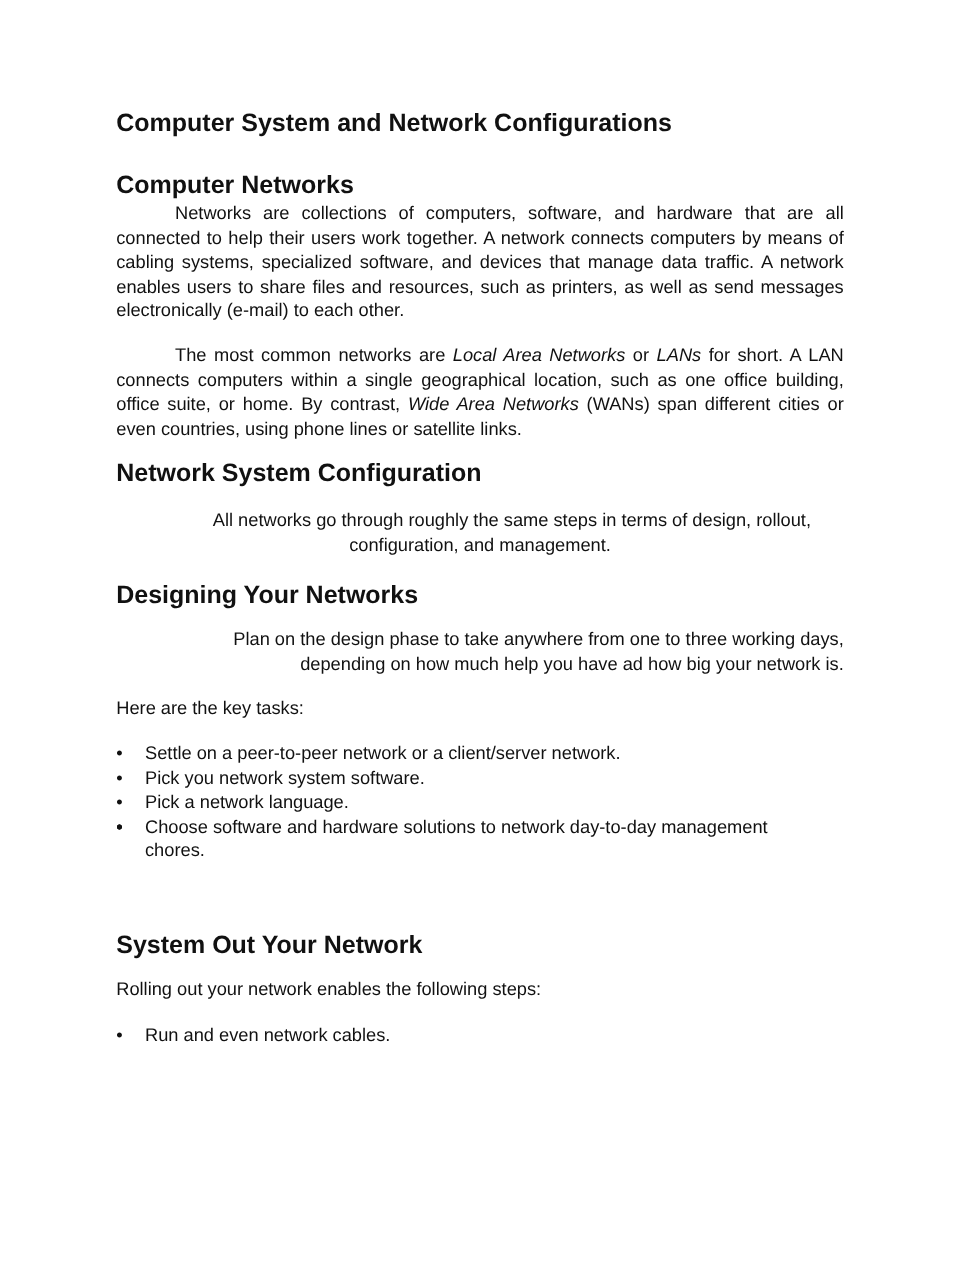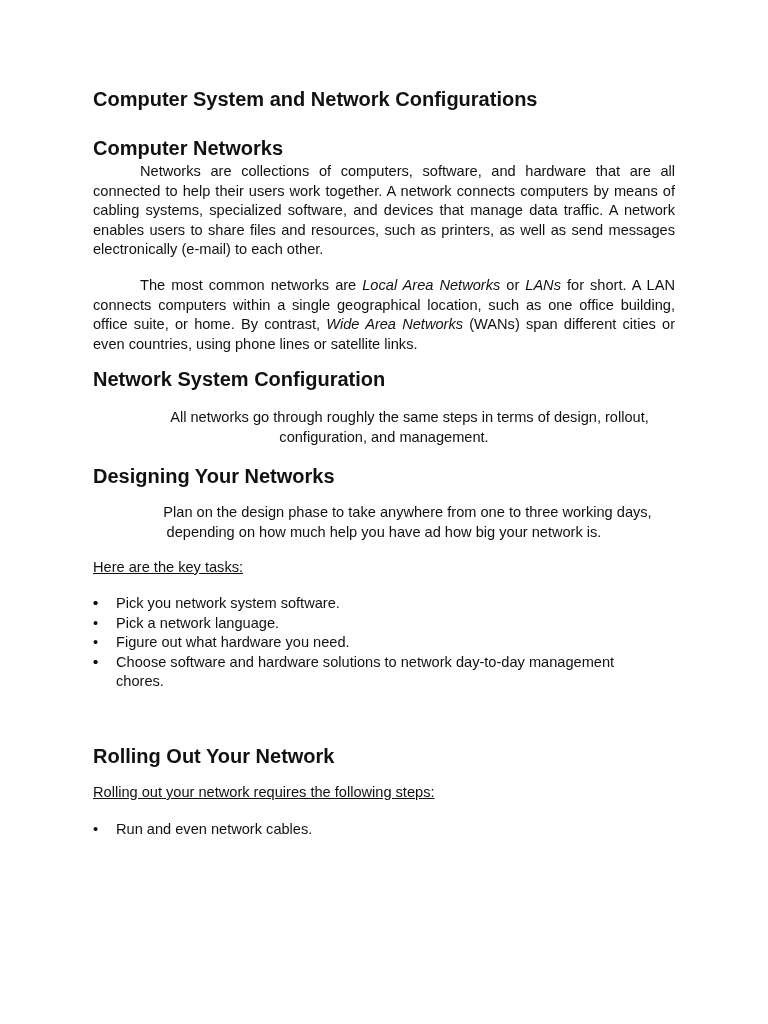--- a/index.html
+++ b/index.html
@@ -34,28 +34,27 @@
       line-height: 19.5px;
     }
     .para {
       line-height: 19.5px;
       text-align: justify;
       text-indent: 47px;
     }
     .para.noindent {
       text-indent: 0;
       text-align: left;
-      text-decoration: underline;
     }
     .para.indent-left {
       text-align: center;
       text-indent: 51px;
     }
     .para.left {
-      text-align: center;
+      text-align: right;
     }
     em { font-style: italic; }
     ul.bullets {
       list-style: none;
       padding: 0;
       margin: 0;
     }
     ul.bullets li {
       position: relative;
       padding-left: 23px;
@@ -87,29 +86,29 @@
 
   <p class="abs para indent-left" style="top:408px;">All networks go through roughly the same steps in terms of design, rollout, configuration, and management.</p>
 
   <p class="abs heading" style="top:467px;">Designing Your Networks</p>
 
   <p class="abs para left" style="top:503px;">Plan on the design phase to take anywhere from one to three working days, depending on how much help you have ad how big your network is.</p>
 
   <p class="abs para noindent" style="top:558px;">Here are the key tasks:</p>
 
   <ul class="abs bullets" style="top:594px;">
-    <li><span class="bullet">•</span></li>
+    <li><span class="bullet">•</span><span>Settle on a peer-to-peer network or a client/server network.</span></li>
     <li><span class="bullet">•</span><span>Pick you network system software.</span></li>
     <li><span class="bullet">•</span><span>Pick a network language.</span></li>
-    <li><span class="bullet">•</span><span>Figure out what hardware you need.</span></li>
+    <li><span class="bullet">•</span></li>
     <li><span class="bullet">•</span></li>
     <li><span class="bullet">•</span><span>Choose software and hardware solutions to network day-to-day management chores.</span></li>
   </ul>
 
-  <p class="abs heading" style="top:747px;">Rolling Out Your Network</p>
+  <p class="abs heading" style="top:747px;">System Out Your Network</p>
 
-  <p class="abs para noindent" style="top:783px;">Rolling out your network requires the following steps:</p>
+  <p class="abs para noindent" style="top:783px;">Rolling out your network enables the following steps:</p>
 
   <ul class="abs bullets" style="top:820px;">
     <li><span class="bullet">•</span><span>Run and even network cables.</span></li>
   </ul>
 
 </div>
 
 </body></html>

